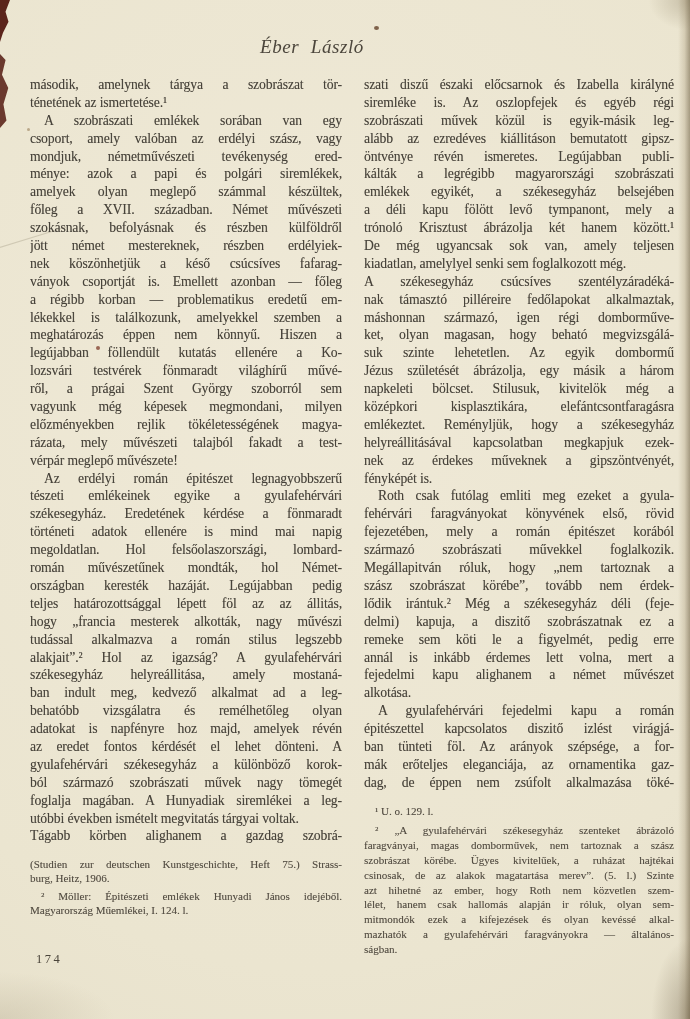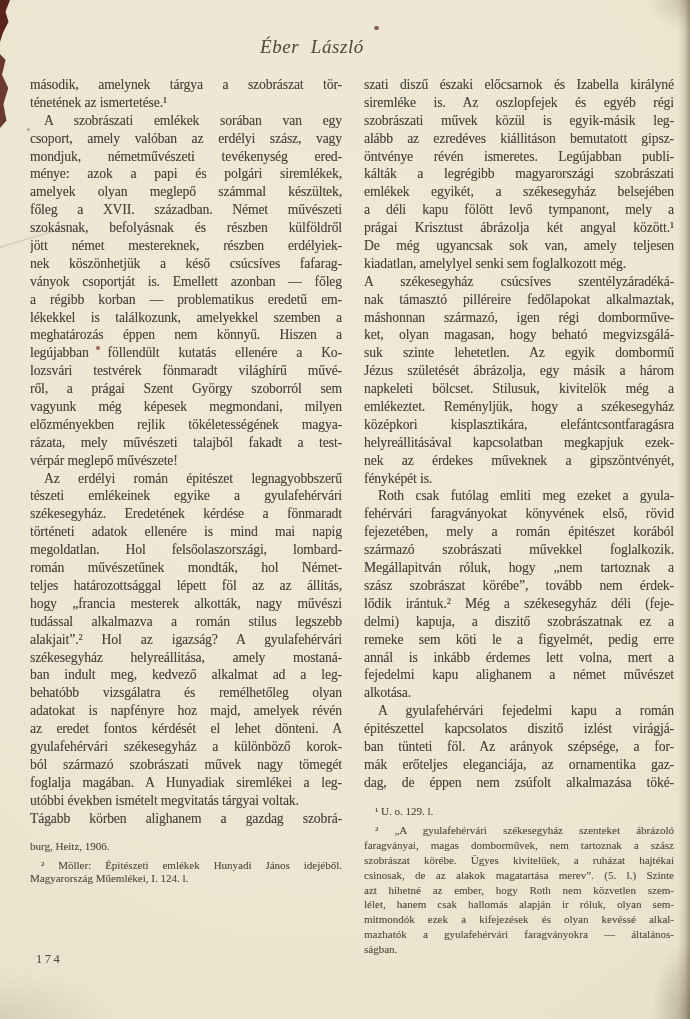--- a/index.html
+++ b/index.html
@@ -106,64 +106,66 @@
         <div class="line">vagyunk még képesek megmondani, milyen</div>
         <div class="line">előzményekben rejlik tökéletességének magya-</div>
         <div class="line">rázata, mely művészeti talajból fakadt a test-</div>
         <div class="line end">vérpár meglepő művészete!</div>
         <div class="line indent">Az erdélyi román épitészet legnagyobbszerű</div>
         <div class="line">tészeti emlékeinek egyike a gyulafehérvári</div>
         <div class="line">székesegyház. Eredetének kérdése a fönmaradt</div>
         <div class="line">történeti adatok ellenére is mind mai napig</div>
         <div class="line">megoldatlan. Hol felsőolaszországi, lombard-</div>
         <div class="line">román művészetűnek mondták, hol Német-</div>
+        <div class="line">országban keresték hazáját. Legújabban pedig</div>
         <div class="line">teljes határozottsággal lépett föl az az állitás,</div>
         <div class="line">hogy „francia mesterek alkották, nagy művészi</div>
         <div class="line">tudással alkalmazva a román stilus legszebb</div>
         <div class="line">alakjait”.² Hol az igazság? A gyulafehérvári</div>
         <div class="line">székesegyház helyreállitása, amely mostaná-</div>
         <div class="line">ban indult meg, kedvező alkalmat ad a leg-</div>
         <div class="line">behatóbb vizsgálatra és remélhetőleg olyan</div>
         <div class="line">adatokat is napfényre hoz majd, amelyek révén</div>
         <div class="line">az eredet fontos kérdését el lehet dönteni. A</div>
         <div class="line">gyulafehérvári székesegyház a különböző korok-</div>
         <div class="line">ból származó szobrászati művek nagy tömegét</div>
         <div class="line">foglalja magában. A Hunyadiak siremlékei a leg-</div>
         <div class="line end">utóbbi években ismételt megvitatás tárgyai voltak.</div>
         <div class="line">Tágabb körben alighanem a gazdag szobrá-</div>
       </div>
     <div id="left-foot" class="foot foot-left">
+        <div class="fline">(Studien zur deutschen Kunstgeschichte, Heft 75.) Strass-</div>
         <div class="fline end">burg, Heitz, 1906.</div>
         <div class="fline indent gap">² Möller: Épitészeti emlékek Hunyadi János idejéből.</div>
         <div class="fline end">Magyarország Műemlékei, I. 124. l.</div>
       </div>
   </div>
 
   <div class="col col-right">
     <div id="right-lines">
         <div class="line">szati diszű északi előcsarnok és Izabella királyné</div>
         <div class="line">siremléke is. Az oszlopfejek és egyéb régi</div>
         <div class="line">szobrászati művek közül is egyik-másik leg-</div>
         <div class="line">alább az ezredéves kiállitáson bemutatott gipsz-</div>
         <div class="line">öntvénye révén ismeretes. Legújabban publi-</div>
         <div class="line">kálták a legrégibb magyarországi szobrászati</div>
         <div class="line">emlékek egyikét, a székesegyház belsejében</div>
         <div class="line">a déli kapu fölött levő tympanont, mely a</div>
-        <div class="line">prágai Krisztust ábrázolja két angyal között.¹</div>
+        <div class="line">trónoló Krisztust ábrázolja két hanem között.¹</div>
         <div class="line">De még ugyancsak sok van, amely teljesen</div>
         <div class="line end">kiadatlan, amelylyel senki sem foglalkozott még.</div>
         <div class="line">A székesegyház csúcsíves szentélyzáradéká-</div>
         <div class="line">nak támasztó pilléreire fedőlapokat alkalmaztak,</div>
         <div class="line">máshonnan származó, igen régi domborműve-</div>
         <div class="line">ket, olyan magasan, hogy beható megvizsgálá-</div>
         <div class="line">suk szinte lehetetlen. Az egyik dombormű</div>
         <div class="line">Jézus születését ábrázolja, egy másik a három</div>
         <div class="line">napkeleti bölcset. Stilusuk, kivitelök még a</div>
+        <div class="line">középkori kisplasztikára, elefántcsontfaragásra</div>
         <div class="line">emlékeztet. Reményljük, hogy a székesegyház</div>
-        <div class="line">középkori kisplasztikára, elefántcsontfaragásra</div>
         <div class="line">helyreállitásával kapcsolatban megkapjuk ezek-</div>
         <div class="line">nek az érdekes műveknek a gipszöntvényét,</div>
         <div class="line end">fényképét is.</div>
         <div class="line indent">Roth csak futólag emliti meg ezeket a gyula-</div>
         <div class="line">fehérvári faragványokat könyvének első, rövid</div>
         <div class="line">fejezetében, mely a román épitészet korából</div>
         <div class="line">származó szobrászati művekkel foglalkozik.</div>
         <div class="line">Megállapitván róluk, hogy „nem tartoznak a</div>
         <div class="line">szász szobrászat körébe”, tovább nem érdek-</div>
         <div class="line">lődik irántuk.² Még a székesegyház déli (feje-</div>

